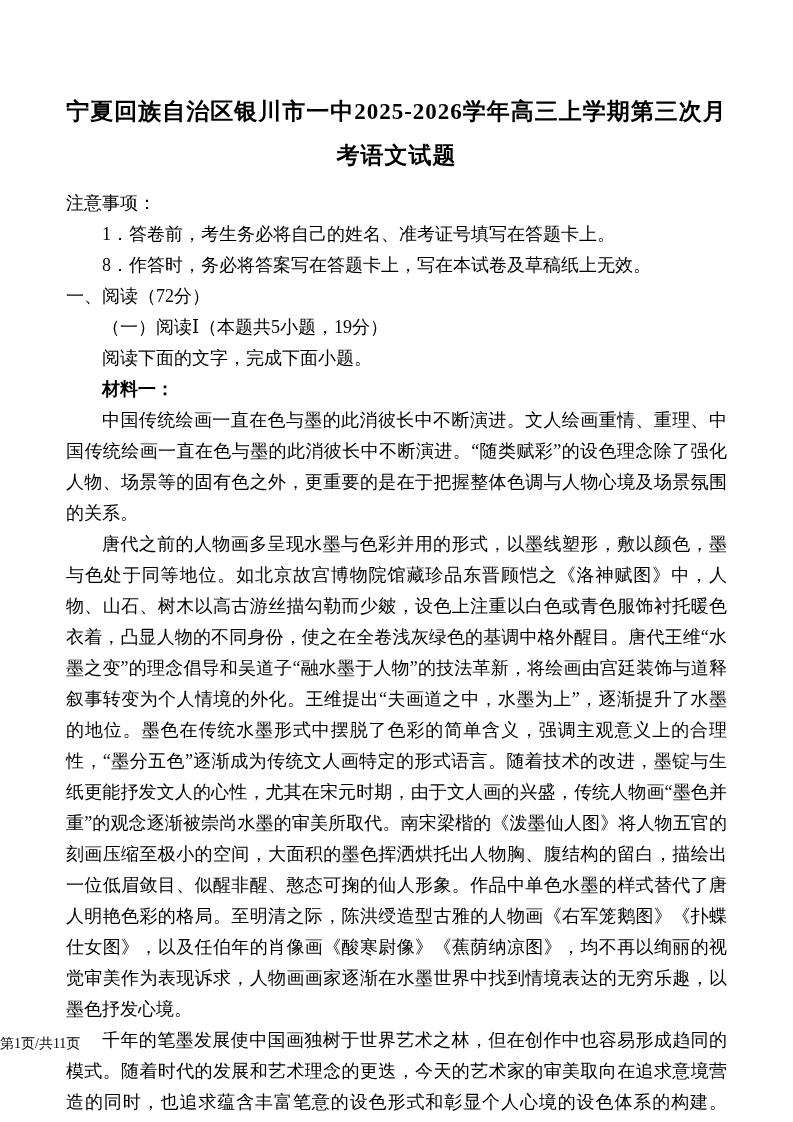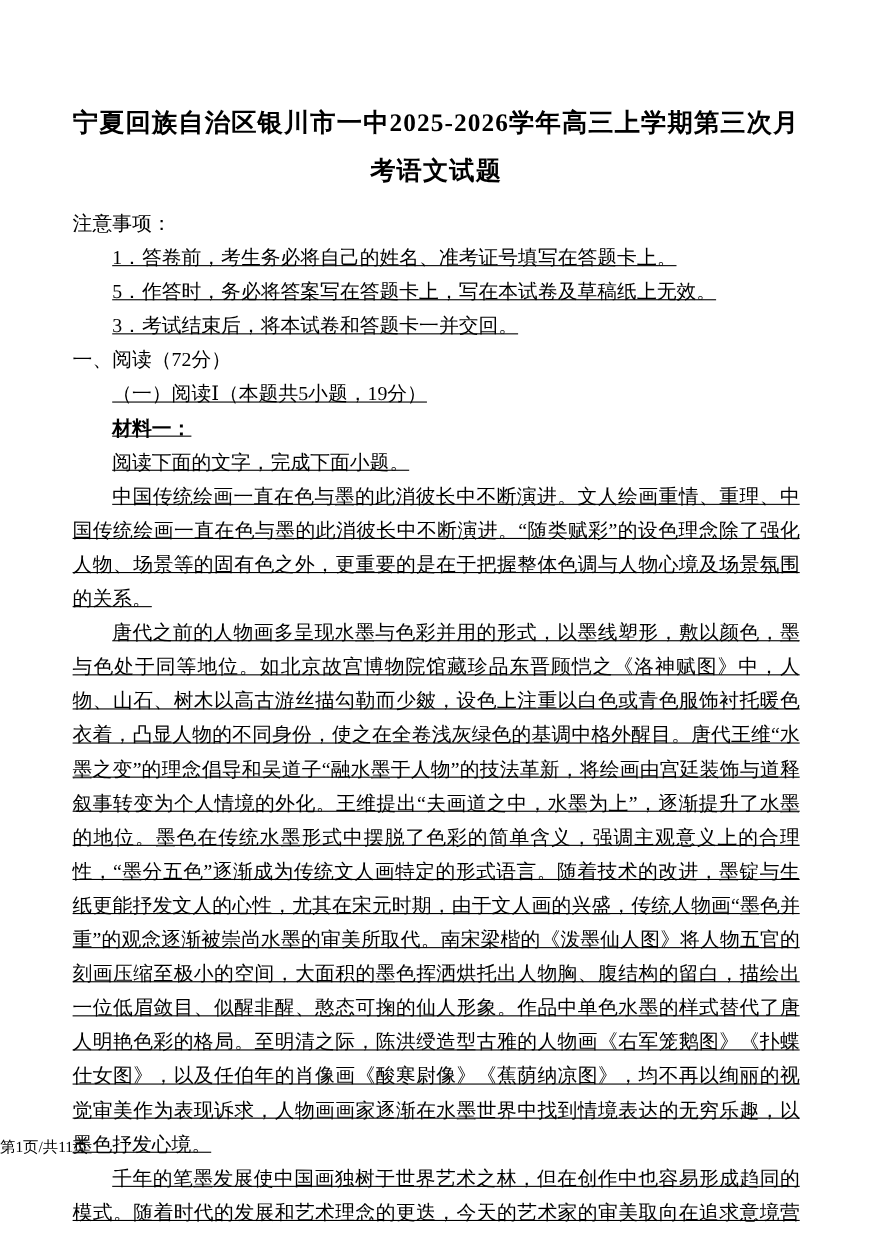--- a/index.html
+++ b/index.html
@@ -22,21 +22,21 @@
     line-height: 44px;
     margin-bottom: 10px;
     letter-spacing: 1px;
   }
   .para {
     font-size: 18px;
     line-height: 31px;
     text-align: justify;
     word-break: break-all;
   }
-  .indent { text-indent: 2em; text-decoration: underline; }
+  .indent { text-indent: 2em; }
   .bold { font-weight: bold; }
   .footer {
     position: absolute;
     left: 0;
     right: 0;
     bottom: 68px;
     text-align: left;
     font-size: 14px;
     line-height: 20px;
   }
@@ -45,31 +45,30 @@
 <body>
 
 <div class="page">
 
   <div class="title">宁夏回族自治区银川市一中2025-2026学年高三上学期第三次月考语文试题</div>
 
   <div class="para">注意事项：</div>
 
   <div class="para indent">1．答卷前，考生务必将自己的姓名、准考证号填写在答题卡上。</div>
 
-  <div class="para indent">5．作答时，务必将答案写在答题卡上，写在本试卷及草稿纸上无效。</div>
+  <div class="para indent">8．作答时，务必将答案写在答题卡上，写在本试卷及草稿纸上无效。</div>
 
-  <div class="para indent">3．考试结束后，将本试卷和答题卡一并交回。</div>
 
   <div class="para">一、阅读（72分）</div>
 
   <div class="para indent">（一）阅读Ⅰ（本题共5小题，19分）</div>
 
+  <div class="para indent">阅读下面的文字，完成下面小题。</div>
+
   <div class="para indent bold">材料一：</div>
-
-  <div class="para indent">阅读下面的文字，完成下面小题。</div>
 
   <div class="para indent">中国传统绘画一直在色与墨的此消彼长中不断演进。文人绘画重情、重理、中国传统绘画一直在色与墨的此消彼长中不断演进。“随类赋彩”的设色理念除了强化人物、场景等的固有色之外，更重要的是在于把握整体色调与人物心境及场景氛围的关系。</div>
 
   <div class="para indent">唐代之前的人物画多呈现水墨与色彩并用的形式，以墨线塑形，敷以颜色，墨与色处于同等地位。如北京故宫博物院馆藏珍品东晋顾恺之《洛神赋图》中，人物、山石、树木以高古游丝描勾勒而少皴，设色上注重以白色或青色服饰衬托暖色衣着，凸显人物的不同身份，使之在全卷浅灰绿色的基调中格外醒目。唐代王维“水墨之变”的理念倡导和吴道子“融水墨于人物”的技法革新，将绘画由宫廷装饰与道释叙事转变为个人情境的外化。王维提出“夫画道之中，水墨为上”，逐渐提升了水墨的地位。墨色在传统水墨形式中摆脱了色彩的简单含义，强调主观意义上的合理性，“墨分五色”逐渐成为传统文人画特定的形式语言。随着技术的改进，墨锭与生纸更能抒发文人的心性，尤其在宋元时期，由于文人画的兴盛，传统人物画“墨色并重”的观念逐渐被崇尚水墨的审美所取代。南宋梁楷的《泼墨仙人图》将人物五官的刻画压缩至极小的空间，大面积的墨色挥洒烘托出人物胸、腹结构的留白，描绘出一位低眉敛目、似醒非醒、憨态可掬的仙人形象。作品中单色水墨的样式替代了唐人明艳色彩的格局。至明清之际，陈洪绶造型古雅的人物画《右军笼鹅图》《扑蝶仕女图》，以及任伯年的肖像画《酸寒尉像》《蕉荫纳凉图》，均不再以绚丽的视觉审美作为表现诉求，人物画画家逐渐在水墨世界中找到情境表达的无穷乐趣，以墨色抒发心境。</div>
 
   <div class="para indent">千年的笔墨发展使中国画独树于世界艺术之林，但在创作中也容易形成趋同的模式。随着时代的发展和艺术理念的更迭，今天的艺术家的审美取向在追求意境营造的同时，也追求蕴含丰富笔意的设色形式和彰显个人心境的设色体系的构建。在“墨色之辨”的总体视域下，当代写意人物画设色语言的实践并非注重真实对象的光影关系和色彩变化，而是关注对象身份、神情及所处环境与画者内心感受的交融。创作者</div>
 
   <div class="footer">第1页/共11页</div>
 
 </div>

